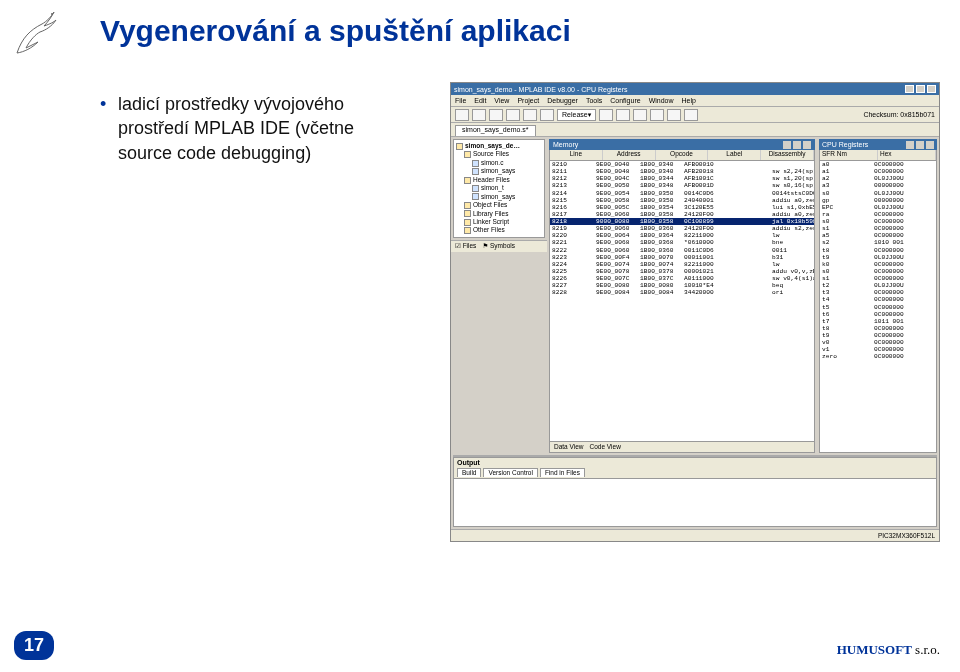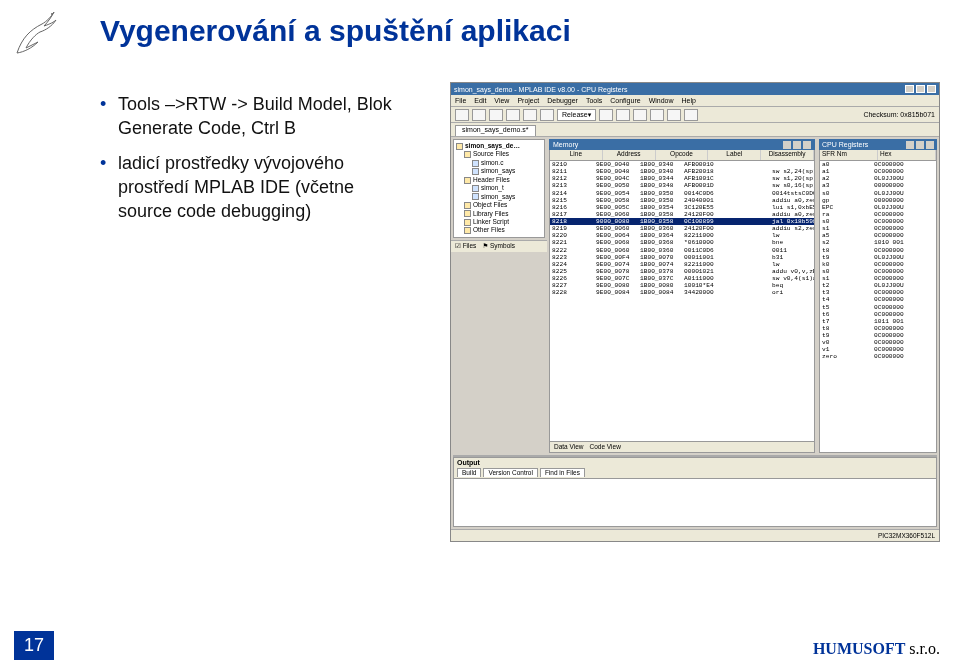--- a/index.html
+++ b/index.html
@@ -168,43 +168,42 @@
     height:72px;border-top:2px solid #aaa;display:flex;flex-direction:column;
     margin:0 2px 2px 2px;
   }
   .outtitle{font-size:7px;font-weight:bold;background:#ece9d8;padding:1px 3px;border:1px solid #999;border-bottom:none}
   .outtabs{background:#ece9d8;height:12px;display:flex;gap:2px;padding:1px 3px;border:1px solid #999;border-top:none;font-size:6.5px}
   .outtabs span{background:#fff;border:1px solid #999;border-bottom:none;padding:0 4px}
   .outbody{flex:1;background:#fff;border:1px solid #999;border-top:none}
   .statusbar{height:12px;background:#ece9d8;border-top:1px solid #aaa;display:flex;align-items:center;justify-content:flex-end;padding:0 4px;font-size:6.5px}
   .pagenum{
     position:absolute;bottom:12px;left:14px;
-    background:#003399;color:#fff;font-weight:normal;
-    font-size:18px;padding:4px 10px;
+    background:#003399;color:#fff;font-weight:bold;
+    font-size:18px;padding:4px 10px;border-radius:12px;
   }
   .brand{
     position:absolute;bottom:14px;right:20px;
-    font-size:16px;font-family:"Times New Roman",serif;
+    font-size:13px;font-family:"Times New Roman",serif;
   }
   .brand .h{color:#003399;font-weight:bold}
   .brand .s{color:#000}
 </style>
 </head>
 <body>
 
 <svg class="logo" viewBox="0 0 46 50">
   <path d="M5 45 C10 30 18 22 30 16 C34 14 40 8 42 4 C40 8 36 14 32 18 C38 16 42 14 44 12 C40 18 34 22 28 24 C24 26 18 32 14 40 C18 38 22 36 26 34 C20 40 12 44 5 45 Z" fill="none" stroke="#666" stroke-width="1"></path>
   <circle cx="40" cy="6" r="1" fill="#666"></circle>
 </svg>
 
 <h1 class="title">Vygenerování a spuštění aplikaci</h1>
 
 <div class="bullets">
   <ul>
-    <li>Tools –&gt;RTW -&gt; Build Model, Blok Generate Code, Ctrl B</li>
     <li>ladicí prostředky vývojového prostředí MPLAB IDE (včetne source code debugging)</li>
   </ul>
 </div>
 
 <div class="screenshot">
   <div class="titlebar">
     <span>simon_says_demo - MPLAB IDE v8.00 - CPU Registers</span>
     <span class="btns">
         <span></span>
         <span></span>

